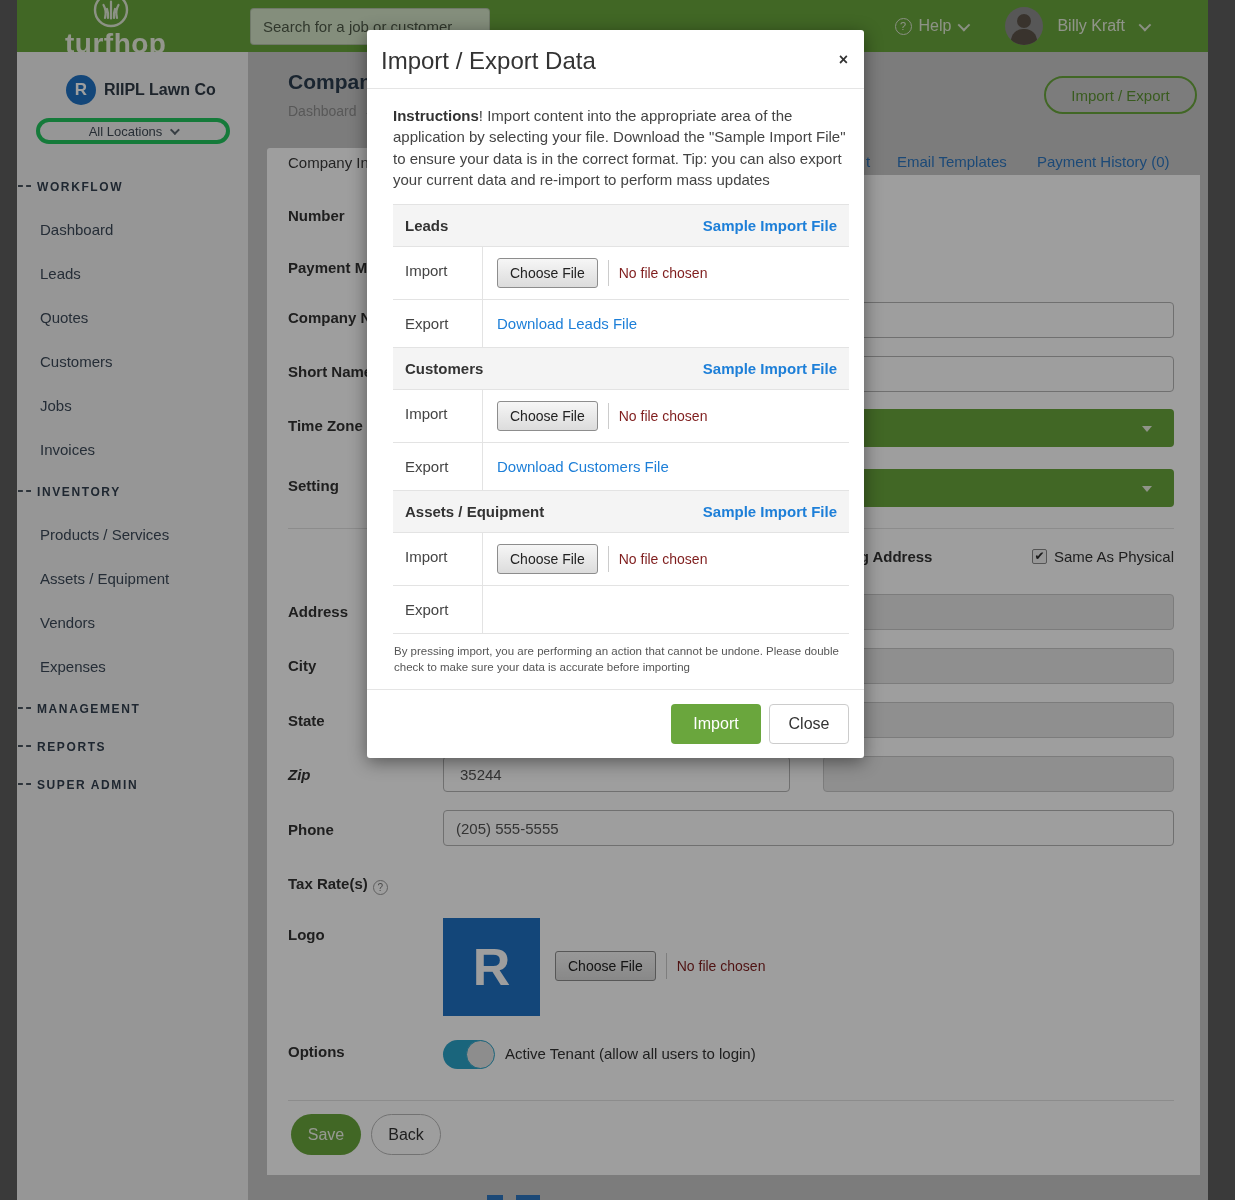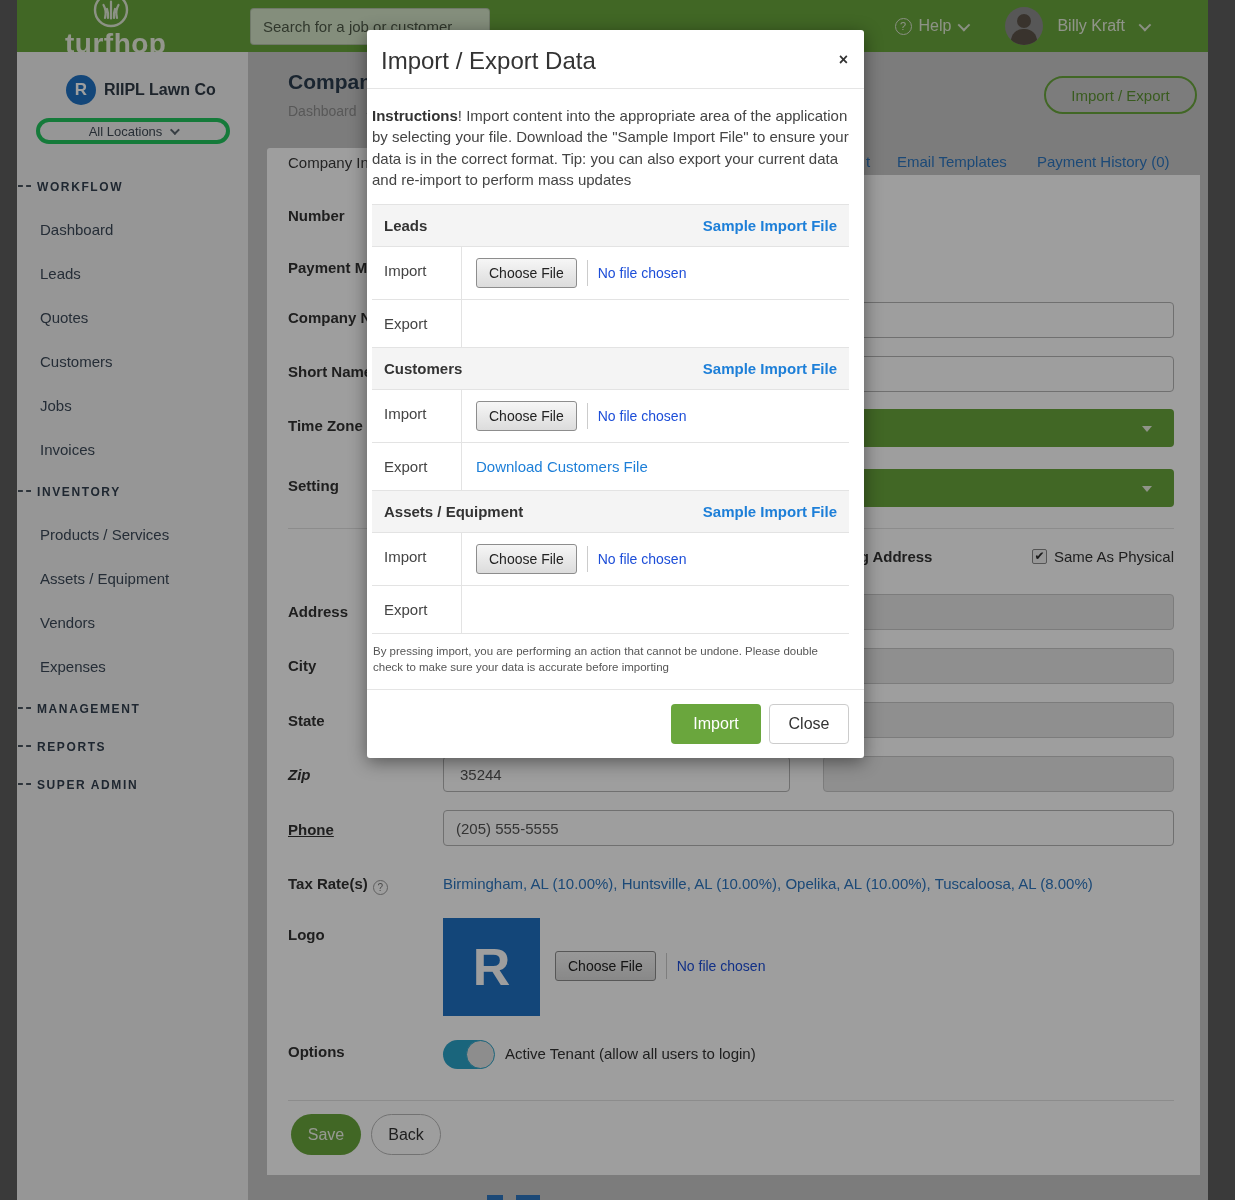--- a/index.html
+++ b/index.html
@@ -63,35 +63,35 @@
   .same-check { margin-left:auto; display:flex; align-items:center; gap:7px; cursor:pointer; }
   .checkbox { width:15px; height:15px; border:1px solid #8a8a8a; border-radius:2px; background:#f4f4f4; font-size:12px; line-height:13px; text-align:center; color:#2e2e2e; }
   .same-label { font-size:15px; color:#333; }
   .tax-links { position:absolute; left:176px; top:700px; width:740px; font-size:15px; color:#2e77c0; cursor:pointer; }
   .qmini { display:inline-flex; width:15px; height:15px; border:1px solid #9a9a9a; border-radius:50%; font-size:10px; color:#777; align-items:center; justify-content:center; font-weight:normal; margin-left:5px; vertical-align:-2px; }
   .logo-square { position:absolute; left:176px; top:743px; width:97px; height:98px; background:#1f72c4; display:flex; align-items:center; justify-content:center; cursor:pointer; }
   .logo-square span { color:#fff; font-size:52px; font-weight:bold; font-family:"Liberation Sans",sans-serif; }
   .file-ctrl { display:flex; align-items:center; gap:10px; }
   .file-btn { height:30px; padding:0 12px; background:linear-gradient(#f6f6f6,#dcdcdc); border:1px solid #8d8d8d; border-radius:3px; font-size:14px; color:#222; font-family:"Liberation Sans",sans-serif; cursor:pointer; }
   .file-sep { width:1px; height:26px; background:#ccc; }
-  .file-status { font-size:14px; color:#1d4ed8; white-space:nowrap; }
+  .file-status { font-size:14px; color:#7f1d1d; white-space:nowrap; }
   .toggle { position:absolute; left:176px; top:865px; width:50px; height:29px; border-radius:15px; background:#2ba3c8; cursor:pointer; }
   .toggle .knob { position:absolute; right:-2px; top:0px; width:29px; height:29px; border-radius:50%; background:#e4e4e4; border:1px solid #2ba3c8; }
   .toggle-label { position:absolute; left:238px; top:870px; font-size:15px; color:#333; }
   .btn-save { position:absolute; left:24px; top:939px; width:70px; height:41px; border:none; border-radius:21px; background:#6aa63d; color:#f2f7ea; font-size:16px; font-family:"Liberation Sans",sans-serif; cursor:pointer; }
   .btn-back { position:absolute; left:104px; top:939px; width:70px; height:41px; border:1px solid #b9b9b9; border-radius:21px; background:#fff; color:#333; font-size:16px; font-family:"Liberation Sans",sans-serif; cursor:pointer; }
   .footer-frag { position:absolute; height:5px; background:#2e77c0; bottom:0; z-index:2; }
 
   
   .backdrop { position:absolute; inset:0; background:rgba(0,0,0,.38); z-index:40; }
   .modal { position:absolute; left:367px; top:30px; width:497px; height:728px; background:#fff; border-radius:3px; box-shadow:0 4px 18px rgba(0,0,0,.45); z-index:50; display:flex; flex-direction:column; }
   .modal-header { position:relative; padding:17px 16px 13px 14px; border-bottom:1px solid #e5e5e5; }
   .modal-title { font-size:24px; font-weight:normal; color:#333; }
   .modal-x { position:absolute; right:16px; top:22px; font-size:16px; font-weight:bold; color:#333; background:none; border:none; cursor:pointer; line-height:1; font-family:"Liberation Sans",sans-serif; }
-  .modal-body { flex:1; padding:16px 15px 0 5px; overflow:hidden; }
+  .modal-body { flex:1; padding:16px 15px 0 26px; overflow:hidden; }
   .instructions { font-size:15px; color:#444; line-height:1.42; margin-bottom:14px; }
   .instructions b { color:#333; }
   .mtable { border-top:1px solid #e3e3e3; }
   .sec-header { display:flex; align-items:center; justify-content:space-between; background:#f4f4f4; padding:12px 12px; border-bottom:1px solid #e3e3e3; }
   .sec-name { font-size:15px; font-weight:bold; color:#333; }
   .sample-link { font-size:15px; font-weight:bold; color:#1d7fd8; text-decoration:none; cursor:pointer; }
   .mrow { display:flex; border-bottom:1px solid #e3e3e3; }
   .mlabel { width:90px; padding:15px 12px; border-right:1px solid #e3e3e3; font-size:15px; color:#444; flex-shrink:0; }
   .mcontent { padding:11px 14px; display:flex; align-items:center; }
   .mrow.export .mcontent { padding:15px 14px; }
@@ -219,25 +219,24 @@
       <input class="finput disabled" style="left: 556px; top: 473px; width: 351px;" disabled="">
 
       <div class="flabel" style="top:537px;">State</div>
       <input class="finput" style="left: 176px; top: 527px; width: 347px;">
       <input class="finput disabled" style="left: 556px; top: 527px; width: 351px;" disabled="">
 
       <div class="flabel" style="top:591px;font-style:italic;">Zip</div>
       <input class="finput" style="left: 176px; top: 581px; width: 347px; padding-left: 16px;" value="35244">
       <input class="finput disabled" style="left: 556px; top: 581px; width: 351px;" disabled="">
 
-      <div class="flabel" style="top:646px;text-decoration:underline;">Phone</div>
+      <div class="flabel" style="top:646px;">Phone</div>
       <input class="finput" style="left: 176px; top: 635px; width: 731px;" value="(205) 555-5555">
 
       <div class="flabel" style="top:700px;"><span>Tax Rate(s)</span><span class="qmini">?</span></div>
-      <div class="tax-links">Birmingham, AL (10.00%), Huntsville, AL (10.00%), Opelika, AL (10.00%), Tuscaloosa, AL (8.00%)</div>
 
       <div class="flabel" style="top:751px;">Logo</div>
       <div class="logo-square">
           <span>R</span>
         </div>
       <div class="file-ctrl" style="position:absolute; left:288px; top:776px;">
         <button class="file-btn">Choose File</button>
         <span class="file-sep"></span>
         <span class="file-status">No file chosen</span>
       </div>
@@ -276,20 +275,23 @@
         <div class="mrow">
           <div class="mlabel">Import</div>
           <div class="mcontent file-ctrl">
             <button class="file-btn">Choose File</button>
             <span class="file-sep"></span>
             <span class="file-status">No file chosen</span>
           </div>
         </div>
         <div class="mrow export">
           <div class="mlabel">Export</div>
+          <div class="mcontent">
+              <a class="dl-link">Download Leads File</a>
+            </div>
         </div>
 
         <div class="sec-header">
           <span class="sec-name">Customers</span>
           <a class="sample-link">Sample Import File</a>
         </div>
         <div class="mrow">
           <div class="mlabel">Import</div>
           <div class="mcontent file-ctrl">
             <button class="file-btn">Choose File</button>

